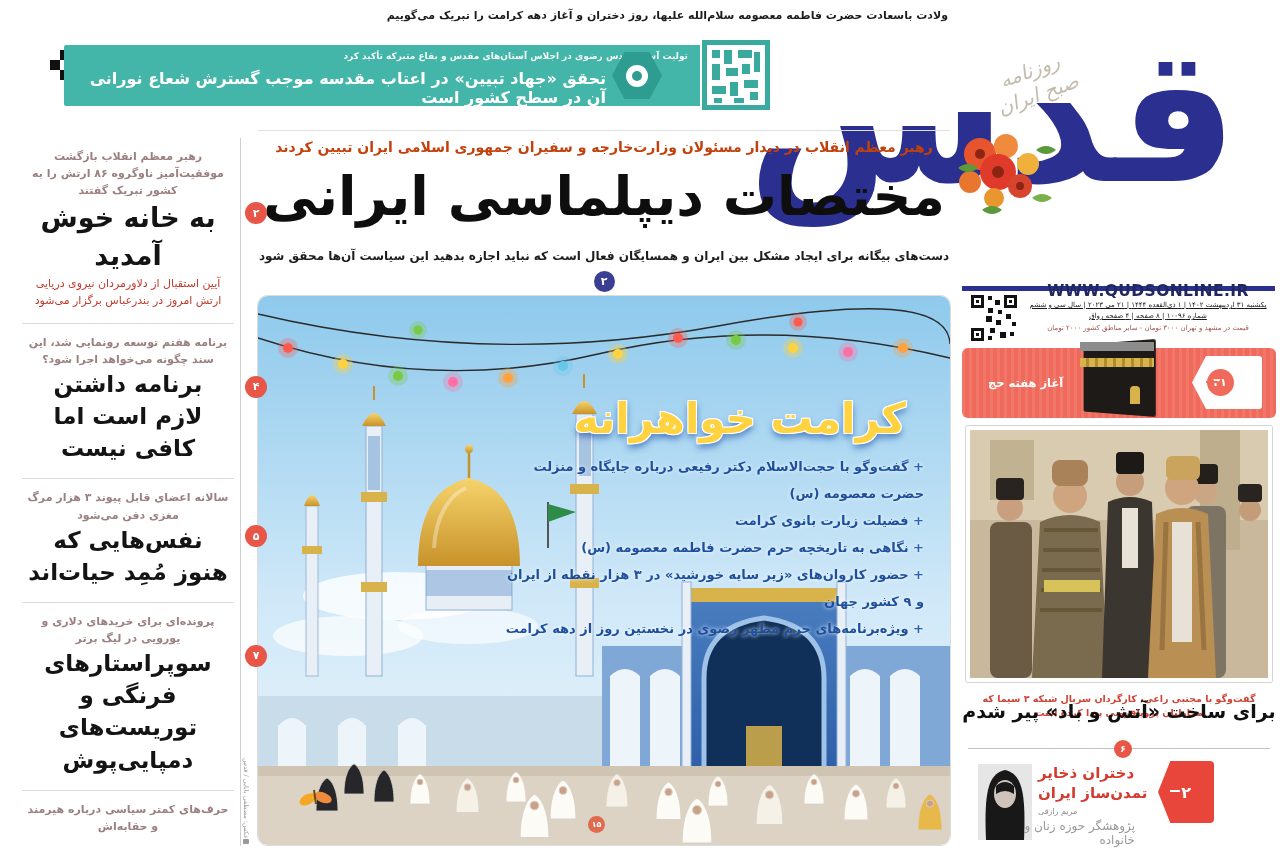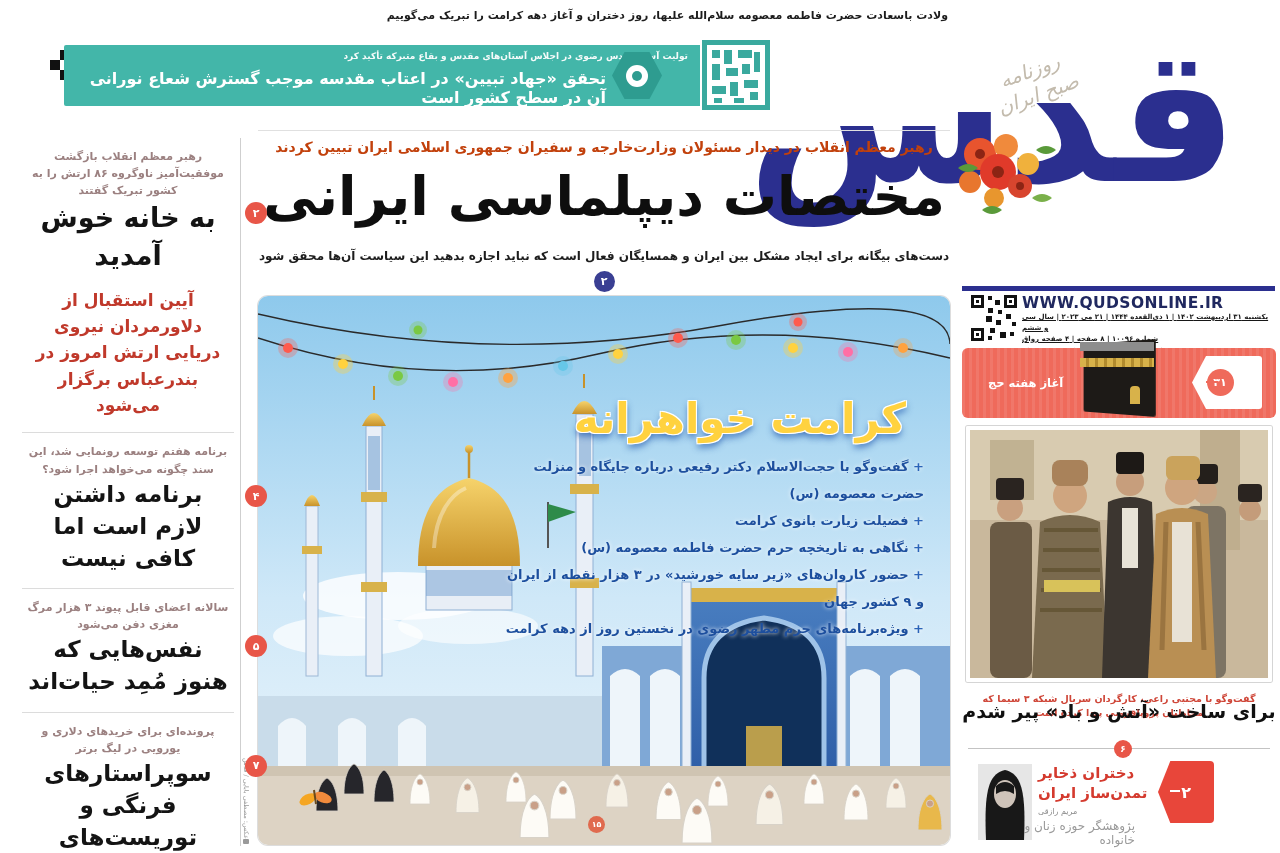--- a/index.html
+++ b/index.html
@@ -19,23 +19,23 @@
   .pixel-arrow{position:absolute;left:50px;top:60px;width:10px;height:10px;background:#111;
     box-shadow:10px -10px 0 #111, 10px 10px 0 #111}
   .pixel-logo{position:absolute;left:700px;top:38px}
 
   
   .slogan{position:absolute;right:198px;top:58px;width:96px;color:#c3bbad;font-size:20px;line-height:1.25;text-align:center;transform:rotate(-20deg);font-style:italic}
   .logo-text{position:absolute;right:42px;top:-34px;font-size:188px;line-height:300px;font-weight:bold;color:#2b2f8f;letter-spacing:-4px}
   .flowers{position:absolute;right:218px;top:124px}
   .blue-bar{position:absolute;right:5px;top:286px;width:313px;height:5px;background:#2b2f8f}
   .qr{position:absolute;right:262px;top:294px}
-  .mast-info{position:absolute;right:6px;top:294px;width:252px;text-align:left}
+  .mast-info{position:absolute;right:6px;top:282px;width:252px;text-align:center}
   .mast-url{font-size:15.5px;font-weight:bold;color:#20285f;letter-spacing:.4px}
-  .mast-line{font-size:7px;font-weight:bold;color:#171717;line-height:11px;text-decoration:underline}
+  .mast-line{font-size:7px;font-weight:normal;color:#171717;line-height:11px;text-decoration:underline}
   .mast-price{font-size:7px;color:#a0524a;margin-top:2px}
 
   
   .hajj{position:absolute;right:4px;top:348px;width:314px;height:70px;background:#ef6a5b;border-radius:6px;
     background-image:repeating-linear-gradient(90deg,rgba(255,255,255,.09) 0 3px,rgba(255,255,255,0) 3px 7px)}
   .hajj-label{position:absolute;left:26px;top:28px;color:#fff;font-size:11.5px;font-weight:bold}
   .kaaba{position:absolute;left:118px;top:-6px;width:74px;height:72px}
   .kaaba .body{position:absolute;inset:0;background:#1d1a17;border-radius:2px;transform:perspective(120px) rotateY(-14deg)}
   .kaaba .roof{position:absolute;left:0;right:0;top:0;height:9px;background:#8d8d8d}
   .kaaba .band{position:absolute;left:0;right:0;top:16px;height:9px;background:repeating-linear-gradient(90deg,#d8b24a 0 6px,#b28b2d 6px 9px)}
@@ -85,21 +85,21 @@
   .credit::before{content:"";display:inline-block;width:6px;height:5px;background:#9a9a9a;margin-bottom:4px;border-radius:1px}
 
   
   .vline{position:absolute;left:240px;top:138px;width:1px;height:708px;background:#cfcfcf}
   .left-col{position:absolute;left:22px;top:138px;width:212px}
   .lc-item{position:relative;text-align:center;padding:10px 4px 14px;border-bottom:1px solid #dcdcdc}
   .lc-item:last-child{border-bottom:none}
   .lc-kicker{font-size:11px;font-weight:bold;color:#9b8080;line-height:1.55}
   .lc-headline{font-size:23px;font-weight:900;color:#141414;line-height:1.4;margin-top:0}
   .lc-item.first .lc-headline{font-size:27px}
-  .lc-deck{font-size:17px;font-weight:bold;color:#c0392b;line-height:1.55;margin-top:12px}
+  .lc-deck{font-size:11px;font-weight:normal;color:#c0392b;line-height:1.55;margin-top:0}
   .lc-badge{position:absolute;left:-32px;width:22px;height:22px;background:#e85648;font-size:11px}
   .lc-item .lc-badge{left:auto;right:-33px}
 </style>
 </head>
 <body>
 
 <div class="page">
 
   <div class="congrats">ولادت باسعادت حضرت فاطمه معصومه سلام‌الله علیها، روز دختران و آغاز دهه کرامت را تبریک می‌گوییم</div>
 

